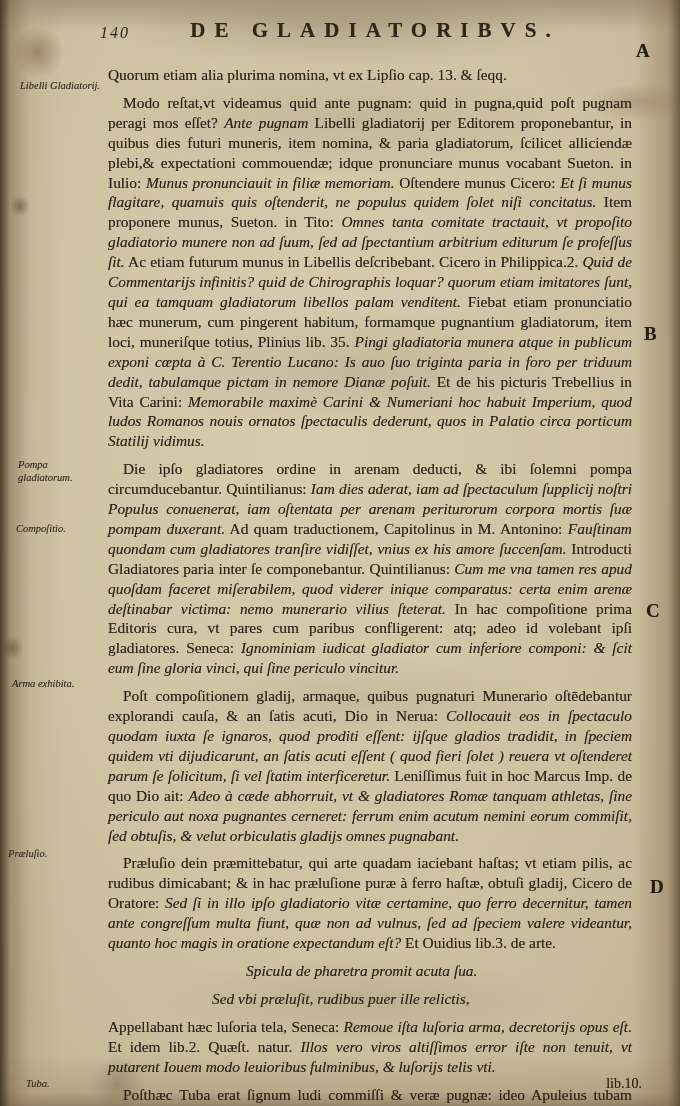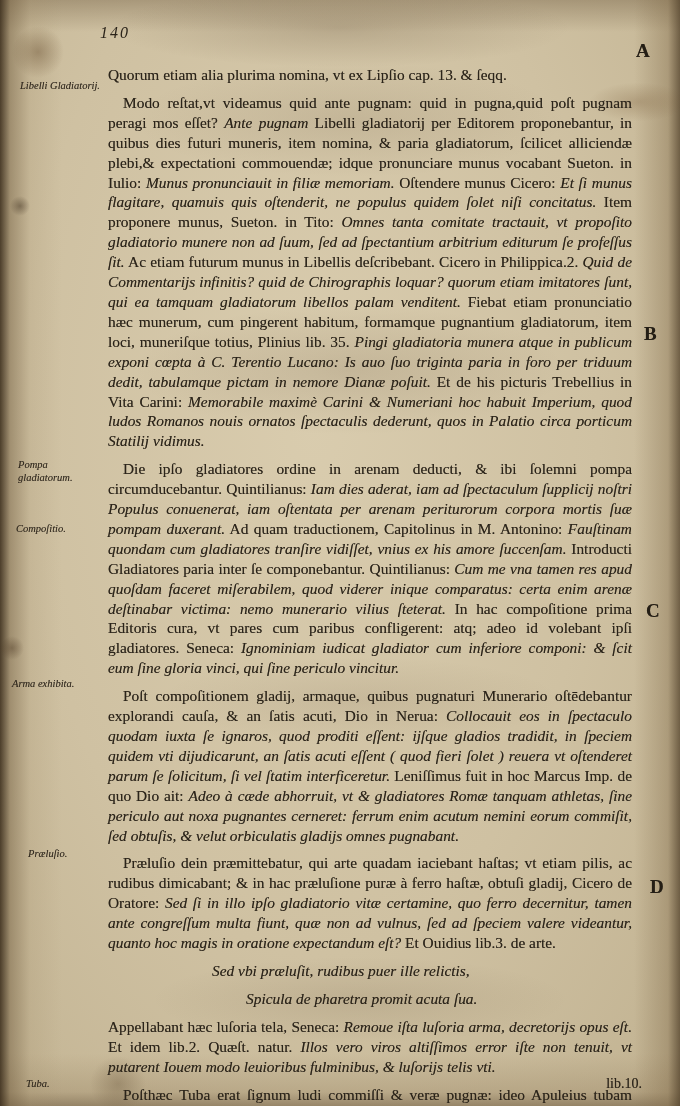--- a/index.html
+++ b/index.html
@@ -64,42 +64,43 @@
     text-shadow:0 0 .5px rgba(43,36,26,.55);
   }
 </style>
 </head>
 <body>
 
 <div class="paper">
   <div class="stains"></div>
 
   <span class="pagenum">140</span>
+  <span class="title">DE GLADIATORIBVS.</span>
 
   <div>
       <div class="margin-note" style="top: 80px; left: 20px;">Libelli Gladiatorij.</div>
       <div class="margin-note" style="top: 447px; left: 18px; margin-top: 12px;">Pompa gladiatorum.</div>
       <div class="margin-note" style="top: 523px; left: 16px;">Compoſitio.</div>
       <div class="margin-note" style="top: 678px; left: 12px;">Arma exhibita.</div>
-      <div class="margin-note" style="top: 848px; left: 28px;">Præluſio.</div>
+      <div class="margin-note" style="top: 848px; left: 8px;">Præluſio.</div>
       <div class="margin-note" style="top: 1058px; left: 26px; margin-top: 20px;">Tuba.</div>
     </div>
   <div>
       <div class="margin-letter" style="top: 40px; left: 636px;">A</div>
       <div class="margin-letter" style="top: 323px; left: 644px;">B</div>
       <div class="margin-letter" style="top: 600px; left: 646px;">C</div>
       <div class="margin-letter" style="top: 876px; left: 650px;">D</div>
     </div>
 
   <div class="text-block">
       <p class="para"><span>Quorum etiam alia plurima nomina, vt ex Lipſio cap. 13. &amp; ſeqq.</span></p>
       <p class="para indent"><span>Modo reſtat,vt videamus quid ante pugnam: quid in pugna,quid poſt pugnam peragi mos eſſet? </span><span class="it">Ante pugnam</span><span> Libelli gladiatorij per Editorem proponebantur, in quibus dies futuri muneris, item nomina, &amp; paria gladiatorum, ſcilicet alliciendæ plebi,&amp; expectationi commouendæ; idque pronunciare munus vocabant Sueton. in Iulio: </span><span class="it">Munus pronunciauit in filiæ memoriam.</span><span> Oſtendere munus Cicero: </span><span class="it">Et ſi munus flagitare, quamuis quis oſtenderit, ne populus quidem ſolet niſi concitatus.</span><span> Item proponere munus, Sueton. in Tito: </span><span class="it">Omnes tanta comitate tractauit, vt propoſito gladiatorio munere non ad ſuum, ſed ad ſpectantium arbitrium editurum ſe profeſſus ſit.</span><span> Ac etiam futurum munus in Libellis deſcribebant. Cicero in Philippica.2. </span><span class="it">Quid de Commentarijs infinitis? quid de Chirographis loquar? quorum etiam imitatores ſunt, qui ea tamquam gladiatorum libellos palam venditent.</span><span> Fiebat etiam pronunciatio hæc munerum, cum pingerent habitum, formamque pugnantium gladiatorum, item loci, muneriſque totius, Plinius lib. 35. </span><span class="it">Pingi gladiatoria munera atque in publicum exponi cœpta à C. Terentio Lucano: Is auo ſuo triginta paria in foro per triduum dedit, tabulamque pictam in nemore Dianæ poſuit.</span><span> Et de his picturis Trebellius in Vita Carini: </span><span class="it">Memorabile maximè Carini &amp; Numeriani hoc habuit Imperium, quod ludos Romanos nouis ornatos ſpectaculis dederunt, quos in Palatio circa porticum Statilij vidimus.</span></p>
       <p class="para indent"><span>Die ipſo gladiatores ordine in arenam deducti, &amp; ibi ſolemni pompa circumducebantur. Quintilianus: </span><span class="it">Iam dies aderat, iam ad ſpectaculum ſupplicij noſtri Populus conuenerat, iam oſtentata per arenam periturorum corpora mortis ſuæ pompam duxerant.</span><span> Ad quam traductionem, Capitolinus in M. Antonino: </span><span class="it">Fauſtinam quondam cum gladiatores tranſire vidiſſet, vnius ex his amore ſuccenſam.</span><span> Introducti Gladiatores paria inter ſe componebantur. Quintilianus: </span><span class="it">Cum me vna tamen res apud quoſdam faceret miſerabilem, quod viderer inique comparatus: certa enim arenæ deſtinabar victima: nemo munerario vilius ſteterat.</span><span> In hac compoſitione prima Editoris cura, vt pares cum paribus confligerent: atq; adeo id volebant ipſi gladiatores. Seneca: </span><span class="it">Ignominiam iudicat gladiator cum inferiore componi: &amp; ſcit eum ſine gloria vinci, qui ſine periculo vincitur.</span></p>
       <p class="para indent"><span>Poſt compoſitionem gladij, armaque, quibus pugnaturi Munerario oſtēdebantur explorandi cauſa, &amp; an ſatis acuti, Dio in Nerua: </span><span class="it">Collocauit eos in ſpectaculo quodam iuxta ſe ignaros, quod proditi eſſent: ijſque gladios tradidit, in ſpeciem quidem vti dijudicarunt, an ſatis acuti eſſent ( quod fieri ſolet ) reuera vt oſtenderet parum ſe ſolicitum, ſi vel ſtatim interficeretur.</span><span> Leniſſimus fuit in hoc Marcus Imp. de quo Dio ait: </span><span class="it">Adeo à cæde abhorruit, vt &amp; gladiatores Romæ tanquam athletas, ſine periculo aut noxa pugnantes cerneret: ferrum enim acutum nemini eorum commiſit, ſed obtuſis, &amp; velut orbiculatis gladijs omnes pugnabant.</span></p>
       <p class="para indent"><span>Præluſio dein præmittebatur, qui arte quadam iaciebant haſtas; vt etiam pilis, ac rudibus dimicabant; &amp; in hac præluſione puræ à ferro haſtæ, obtuſi gladij, Cicero de Oratore: </span><span class="it">Sed ſi in illo ipſo gladiatorio vitæ certamine, quo ferro decernitur, tamen ante congreſſum multa fiunt, quæ non ad vulnus, ſed ad ſpeciem valere videantur, quanto hoc magis in oratione expectandum eſt?</span><span> Et Ouidius lib.3. de arte.</span></p>
+      <p class="para verse2"><span class="it">Spicula de pharetra promit acuta ſua.</span></p>
       <p class="para verse"><span class="it">Sed vbi præluſit, rudibus puer ille relictis,</span></p>
-      <p class="para verse2"><span class="it">Spicula de pharetra promit acuta ſua.</span></p>
       <p class="para"><span>Appellabant hæc luſoria tela, Seneca: </span><span class="it">Remoue iſta luſoria arma, decretorijs opus eſt.</span><span> Et idem lib.2. Quæſt. natur. </span><span class="it">Illos vero viros altiſſimos error iſte non tenuit, vt putarent Iouem modo leuioribus fulminibus, &amp; luſorijs telis vti.</span></p>
       <p class="para indent"><span>Poſthæc Tuba erat ſignum ludi commiſſi &amp; veræ pugnæ: ideo Apuleius tubam terminalem appellat, quia primitias &amp; ludrica certaminis terminaret</span></p>
     </div>
 
   <span class="signature">lib.10.</span>
 </div>
 
 </body></html>

